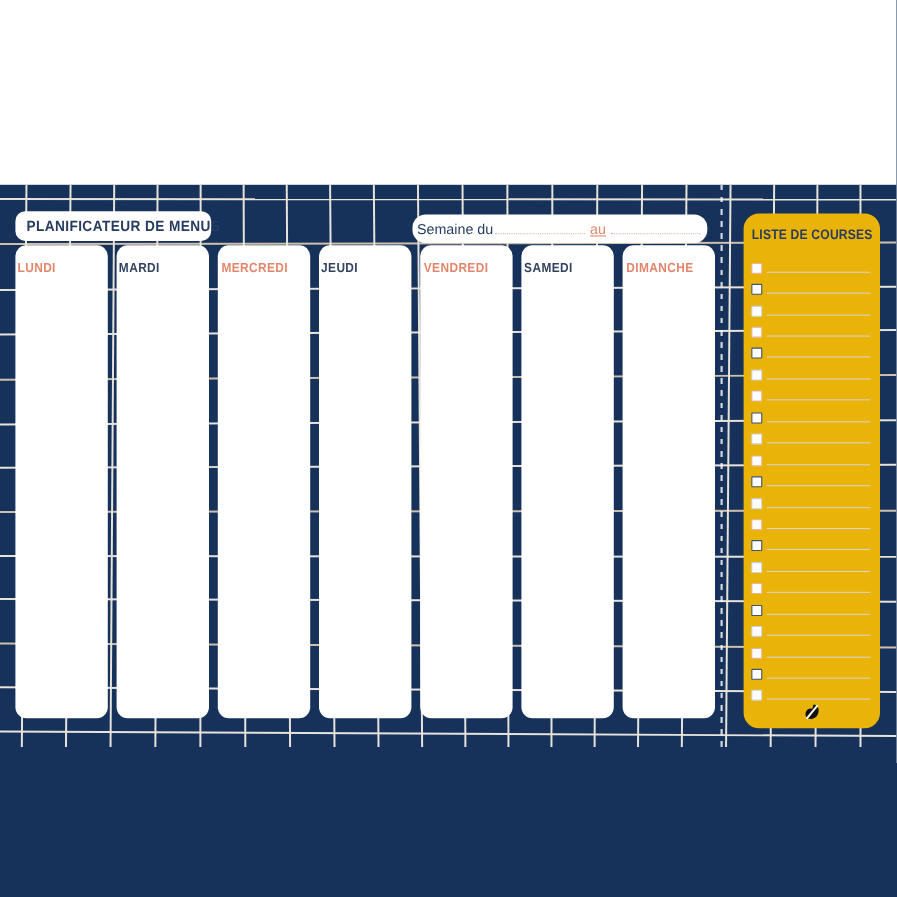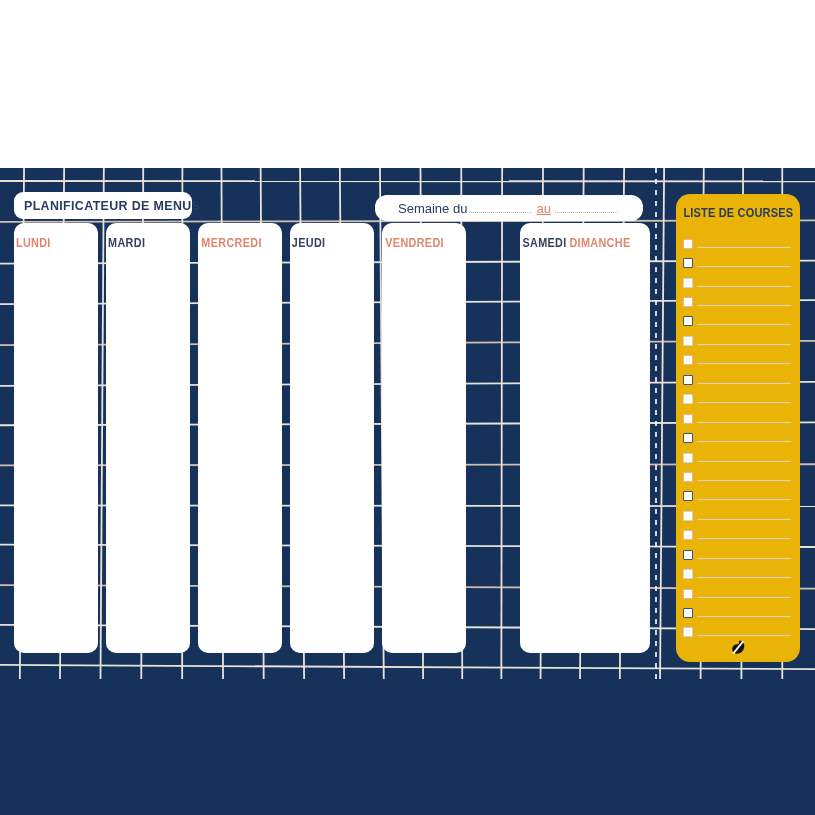--- a/index.html
+++ b/index.html
@@ -22,21 +22,21 @@
     background:#ffffff;border-radius:9px;display:flex;align-items:center;
     padding-left:10px;box-sizing:border-box;
   }
   .title-box span{
     color:#273c60;font-size:13.5px;font-weight:bold;letter-spacing:.4px;
     transform:scaleX(.92);transform-origin:left center;white-space:nowrap;
   }
   .semaine-box{
     position:absolute;left:375px;top:27px;width:268px;height:26px;
     background:#ffffff;border-radius:12px;display:flex;align-items:center;
-    padding:0 23px;box-sizing:border-box;
+    padding:0 4px;box-sizing:border-box;
   }
   .semaine-label{color:#273c60;font-size:13px;white-space:nowrap;}
   .au-label{color:#e2866b;font-size:13px;white-space:nowrap;padding:0 2px;text-decoration:underline;}
   .write-line{flex:1;height:0;border-bottom:1px dotted #cdb7a9;margin:8px 2px 0 2px;}
   .day-col{
     position:absolute;top:55px;width:84px;height:430px;background:#ffffff;
     border-radius:10px;display:flex;justify-content:flex-start;box-sizing:border-box;
   }
   .day-label{
     margin-top:13px;font-size:12px;font-weight:bold;letter-spacing:.4px;
@@ -128,21 +128,21 @@
       </div>
       <div class="day-col" style="left: 198px;">
         <span class="day-label c-coral">MERCREDI</span>
       </div>
       <div class="day-col" style="left: 290px;">
         <span class="day-label c-navy">JEUDI</span>
       </div>
       <div class="day-col" style="left: 382px; border-radius: 10px;">
         <span class="day-label c-coral">VENDREDI</span>
       </div>
-      <div class="day-col" style="left: 474px; margin-left: 46px;">
+      <div class="day-col" style="left: 474px;">
         <span class="day-label c-navy">SAMEDI</span>
       </div>
       <div class="day-col" style="left: 566px;">
         <span class="day-label c-coral">DIMANCHE</span>
       </div>
     </div>
 
   <div class="list-panel">
     <div class="list-title">LISTE DE COURSES</div>
     <div class="list-rows">

